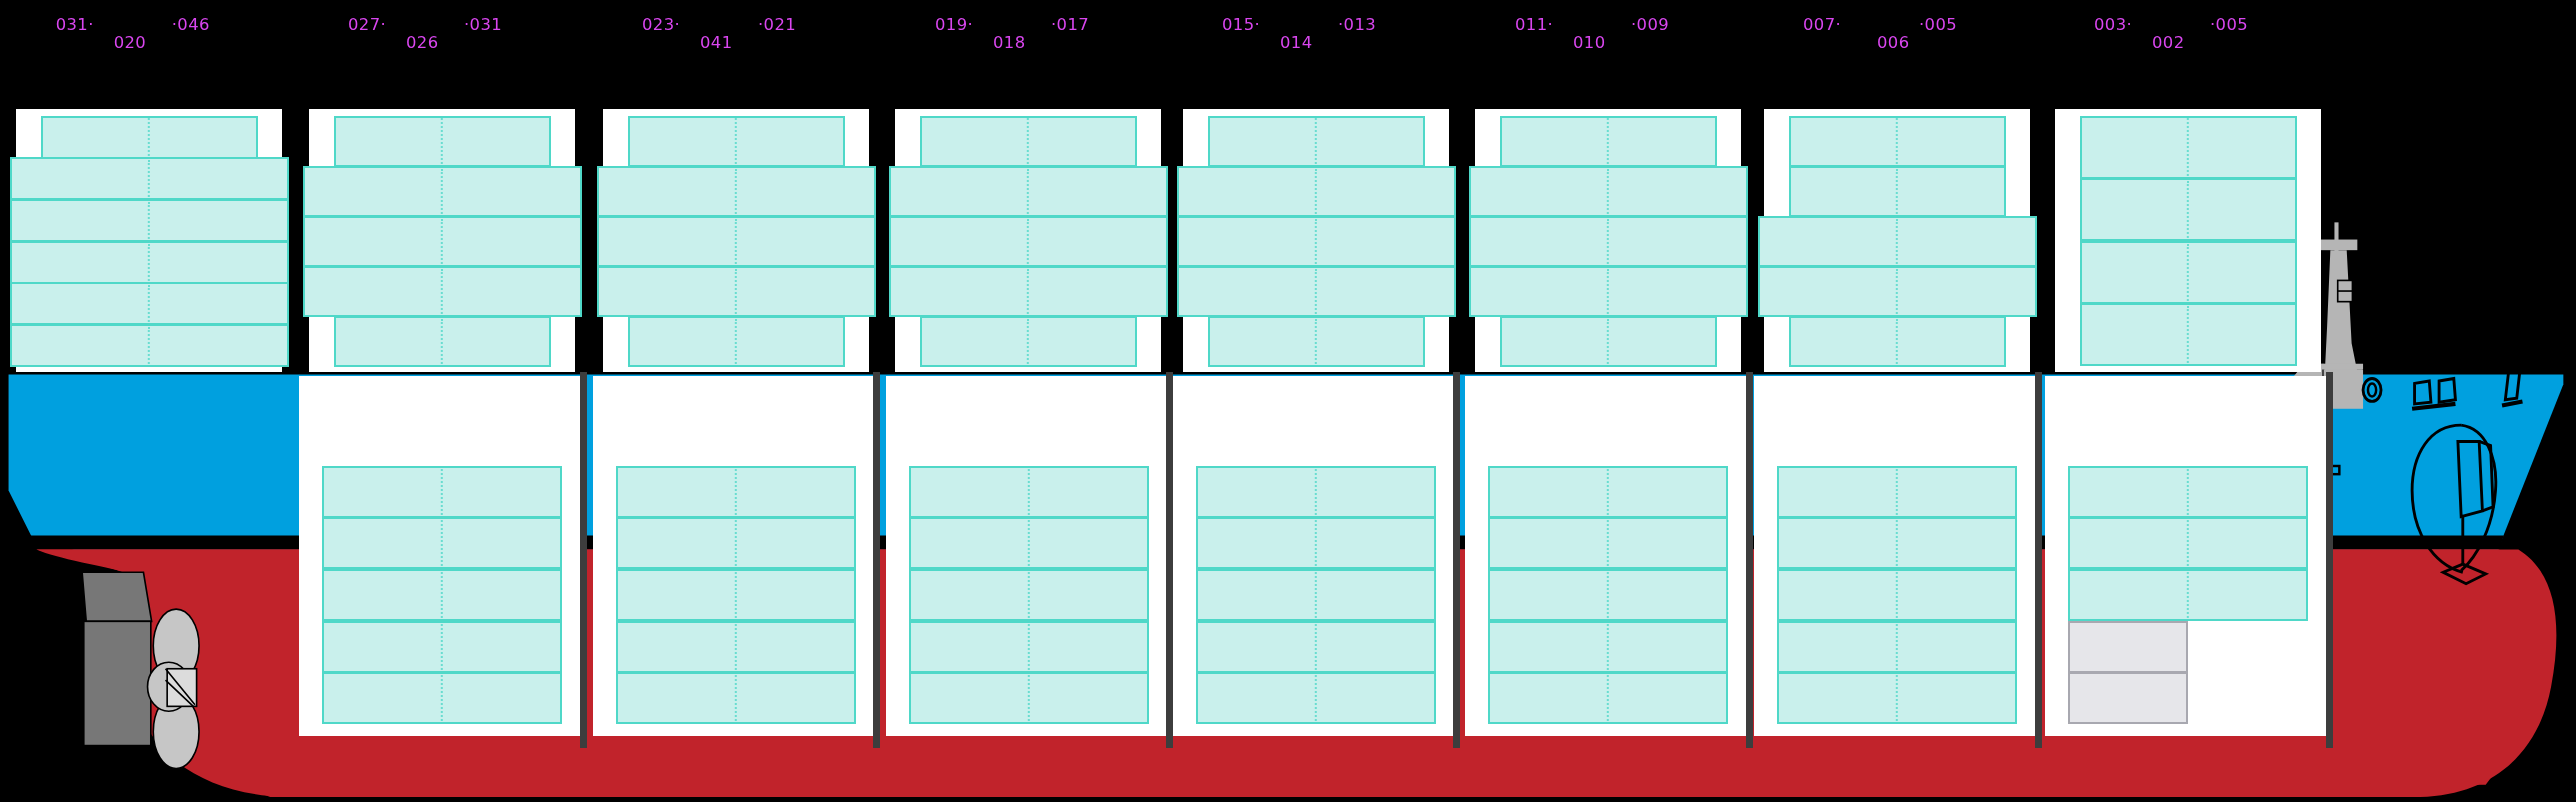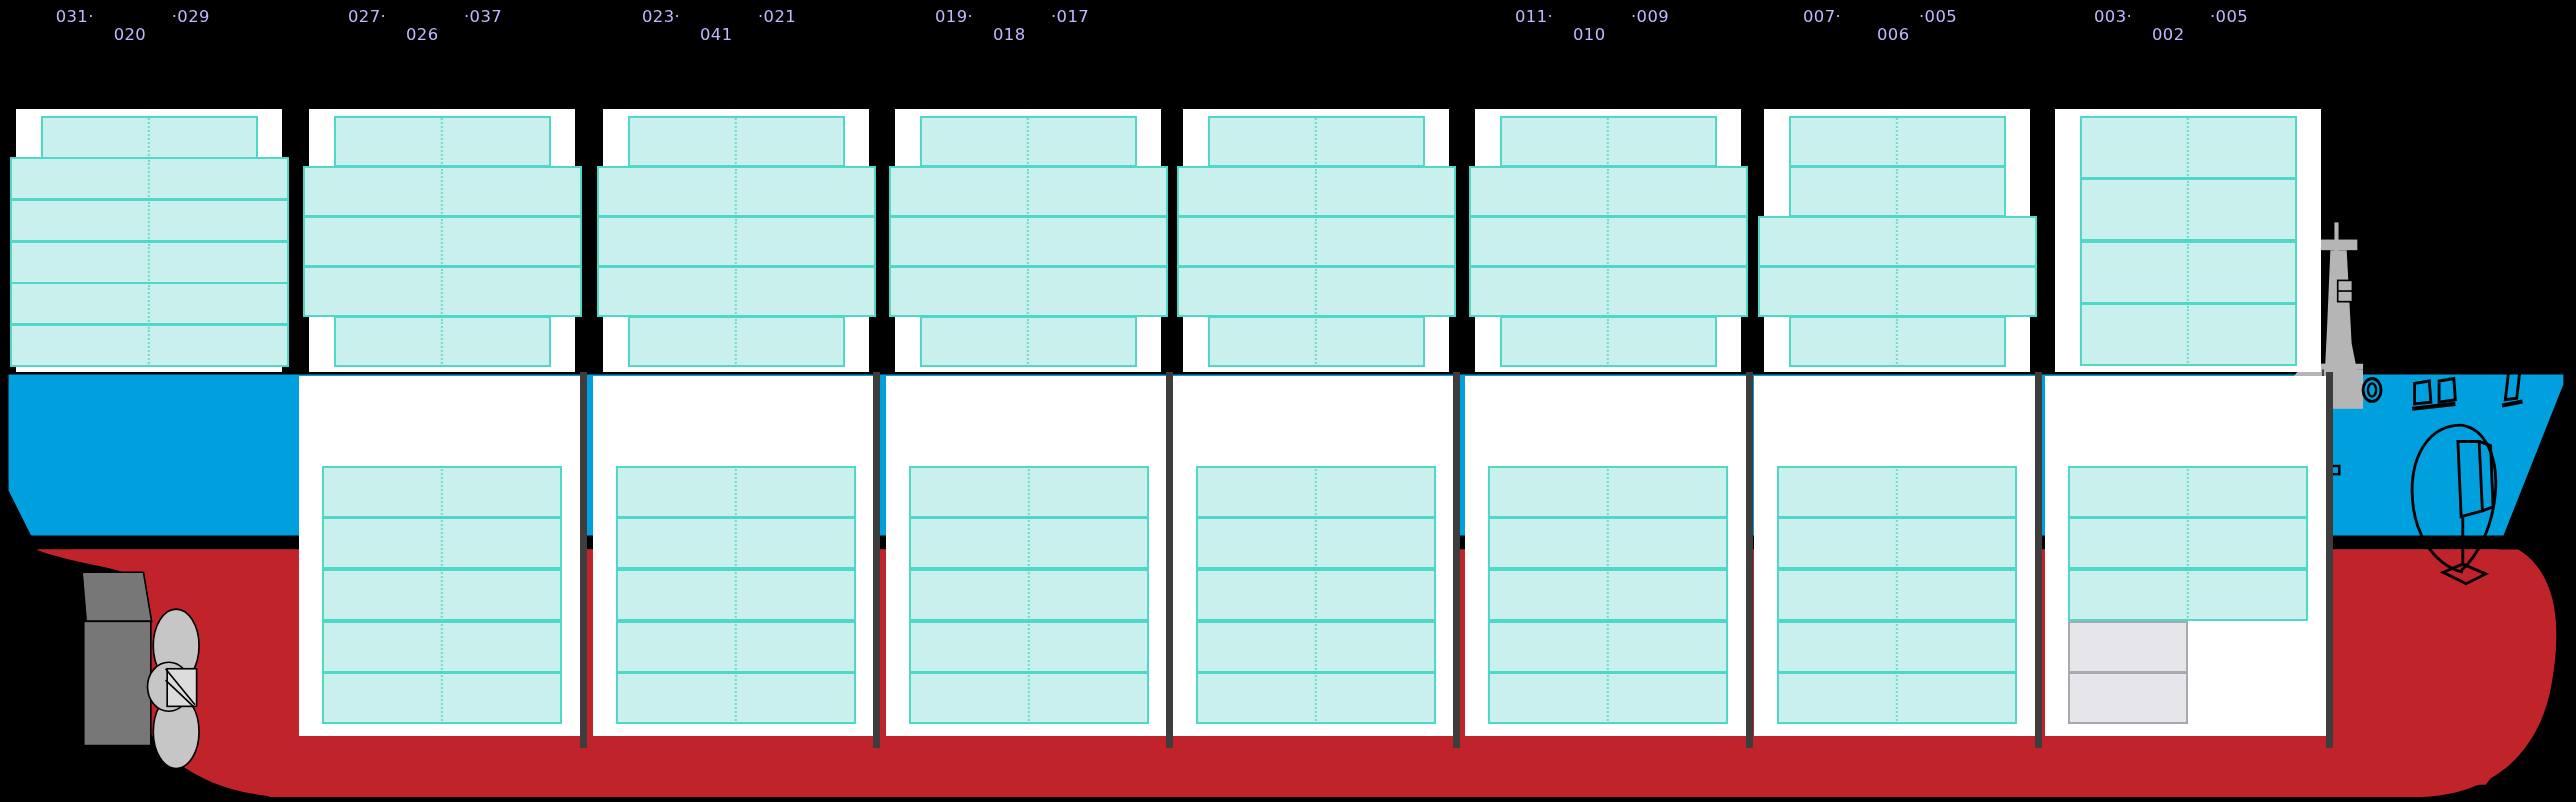--- a/index.html
+++ b/index.html
@@ -4,22 +4,22 @@
 <title>Vessel Bay Profile</title>
 <style>
   html,body{margin:0;padding:0;background:#000;}
   body{width:2576px;height:802px;overflow:hidden;font-family:"Liberation Sans",sans-serif;}
 
   #stage{position:relative;width:2576px;height:802px;background:#000000;}
 
   
   #bay-ruler{position:absolute;left:0;top:0;width:2576px;height:49px;}
   .bay-label-group{position:absolute;top:0;height:49px;}
-  .bl{position:absolute;color:#c4b5fd;font-size:16.4px;letter-spacing:0.4px;
-      font-family:"DejaVu Sans",sans-serif;white-space:nowrap;}
+  .bl{position:absolute;color:#d946ef;font-size:16.4px;letter-spacing:0.4px;
+      font-family:"DejaVu Sans",sans-serif;white-space:nowrap;margin-top:8px;}
   .bl-odd-l{top:6.5px;}
   .bl-odd-r{top:6.5px;}
   .bl-even{top:24.5px;}
 
   
   .bay-panel{position:absolute;background:#ffffff;}
   .row{position:absolute;background:#c9f0ec;border:2.5px solid #4fd8c8;box-sizing:border-box;}
   .row:after{content:"";position:absolute;left:50%;top:0.8px;bottom:0.8px;width:0;
              border-left:2.5px dotted #69ddd0;transform:translateX(-1.2px);}
   .row.empty{background:#e6e6ea;border:2.5px solid #a8a8b0;}
@@ -107,37 +107,42 @@
       <path d="M 3010,520 C 3040,524 3055,560 3052,600 C 3049,645 3030,680 3010,698"></path>
       <path d="M 3006,540 L 3032,540 L 3036,625 L 3010,632 Z"></path>
       <path d="M 3032,540 L 3046,545 L 3049,620 L 3036,625"></path>
       <path d="M 3012,632 L 3012,690"></path>
       <path d="M 2988,700 L 3012,690 L 3040,702 L 3016,714 Z"></path>
     </g>
   </svg>
   <div id="bay-ruler" style="z-index: 5;">
       <div class="bay-label-group" style="left: -14.3px; width: 327px;">
         <span class="bl bl-odd-l" style="left: 70px;">031·</span>
-        <span class="bl bl-odd-r" style="left: 186px;">·029</span>
+        <span class="bl bl-odd-r" style="left: 186px;">·046</span>
         <span class="bl bl-even" style="left: 128px;">020</span>
       </div>
       <div class="bay-label-group" style="left: 278px; width: 327px;">
         <span class="bl bl-odd-l" style="left: 70px;">027·</span>
-        <span class="bl bl-odd-r" style="left: 186px;">·037</span>
+        <span class="bl bl-odd-r" style="left: 186px;">·031</span>
         <span class="bl bl-even" style="left: 128px;">026</span>
       </div>
       <div class="bay-label-group" style="left: 572px; width: 327px;">
         <span class="bl bl-odd-l" style="left: 70px;">023·</span>
         <span class="bl bl-odd-r" style="left: 186px; text-align: center;">·021</span>
         <span class="bl bl-even" style="left: 128px;">041</span>
       </div>
       <div class="bay-label-group" style="left: 865px; width: 327px;">
         <span class="bl bl-odd-l" style="left: 70px;">019·</span>
         <span class="bl bl-odd-r" style="left: 186px;">·017</span>
         <span class="bl bl-even" style="left: 128px;">018</span>
+      </div>
+      <div class="bay-label-group" style="left: 1152px; width: 327px;">
+        <span class="bl bl-odd-l" style="left: 70px;">015·</span>
+        <span class="bl bl-odd-r" style="left: 186px;">·013</span>
+        <span class="bl bl-even" style="left: 128px;">014</span>
       </div>
       <div class="bay-label-group" style="left: 1445px; width: 327px;">
         <span class="bl bl-odd-l" style="left: 70px;">011·</span>
         <span class="bl bl-odd-r" style="left: 186px;">·009</span>
         <span class="bl bl-even" style="left: 128px;">010</span>
       </div>
       <div class="bay-label-group" style="left: 1733px; width: 327px;">
         <span class="bl bl-odd-l" style="left: 70px;">007·</span>
         <span class="bl bl-odd-r" style="left: 186px;">·005</span>
         <span class="bl bl-even" style="left: 144px;">006</span>

